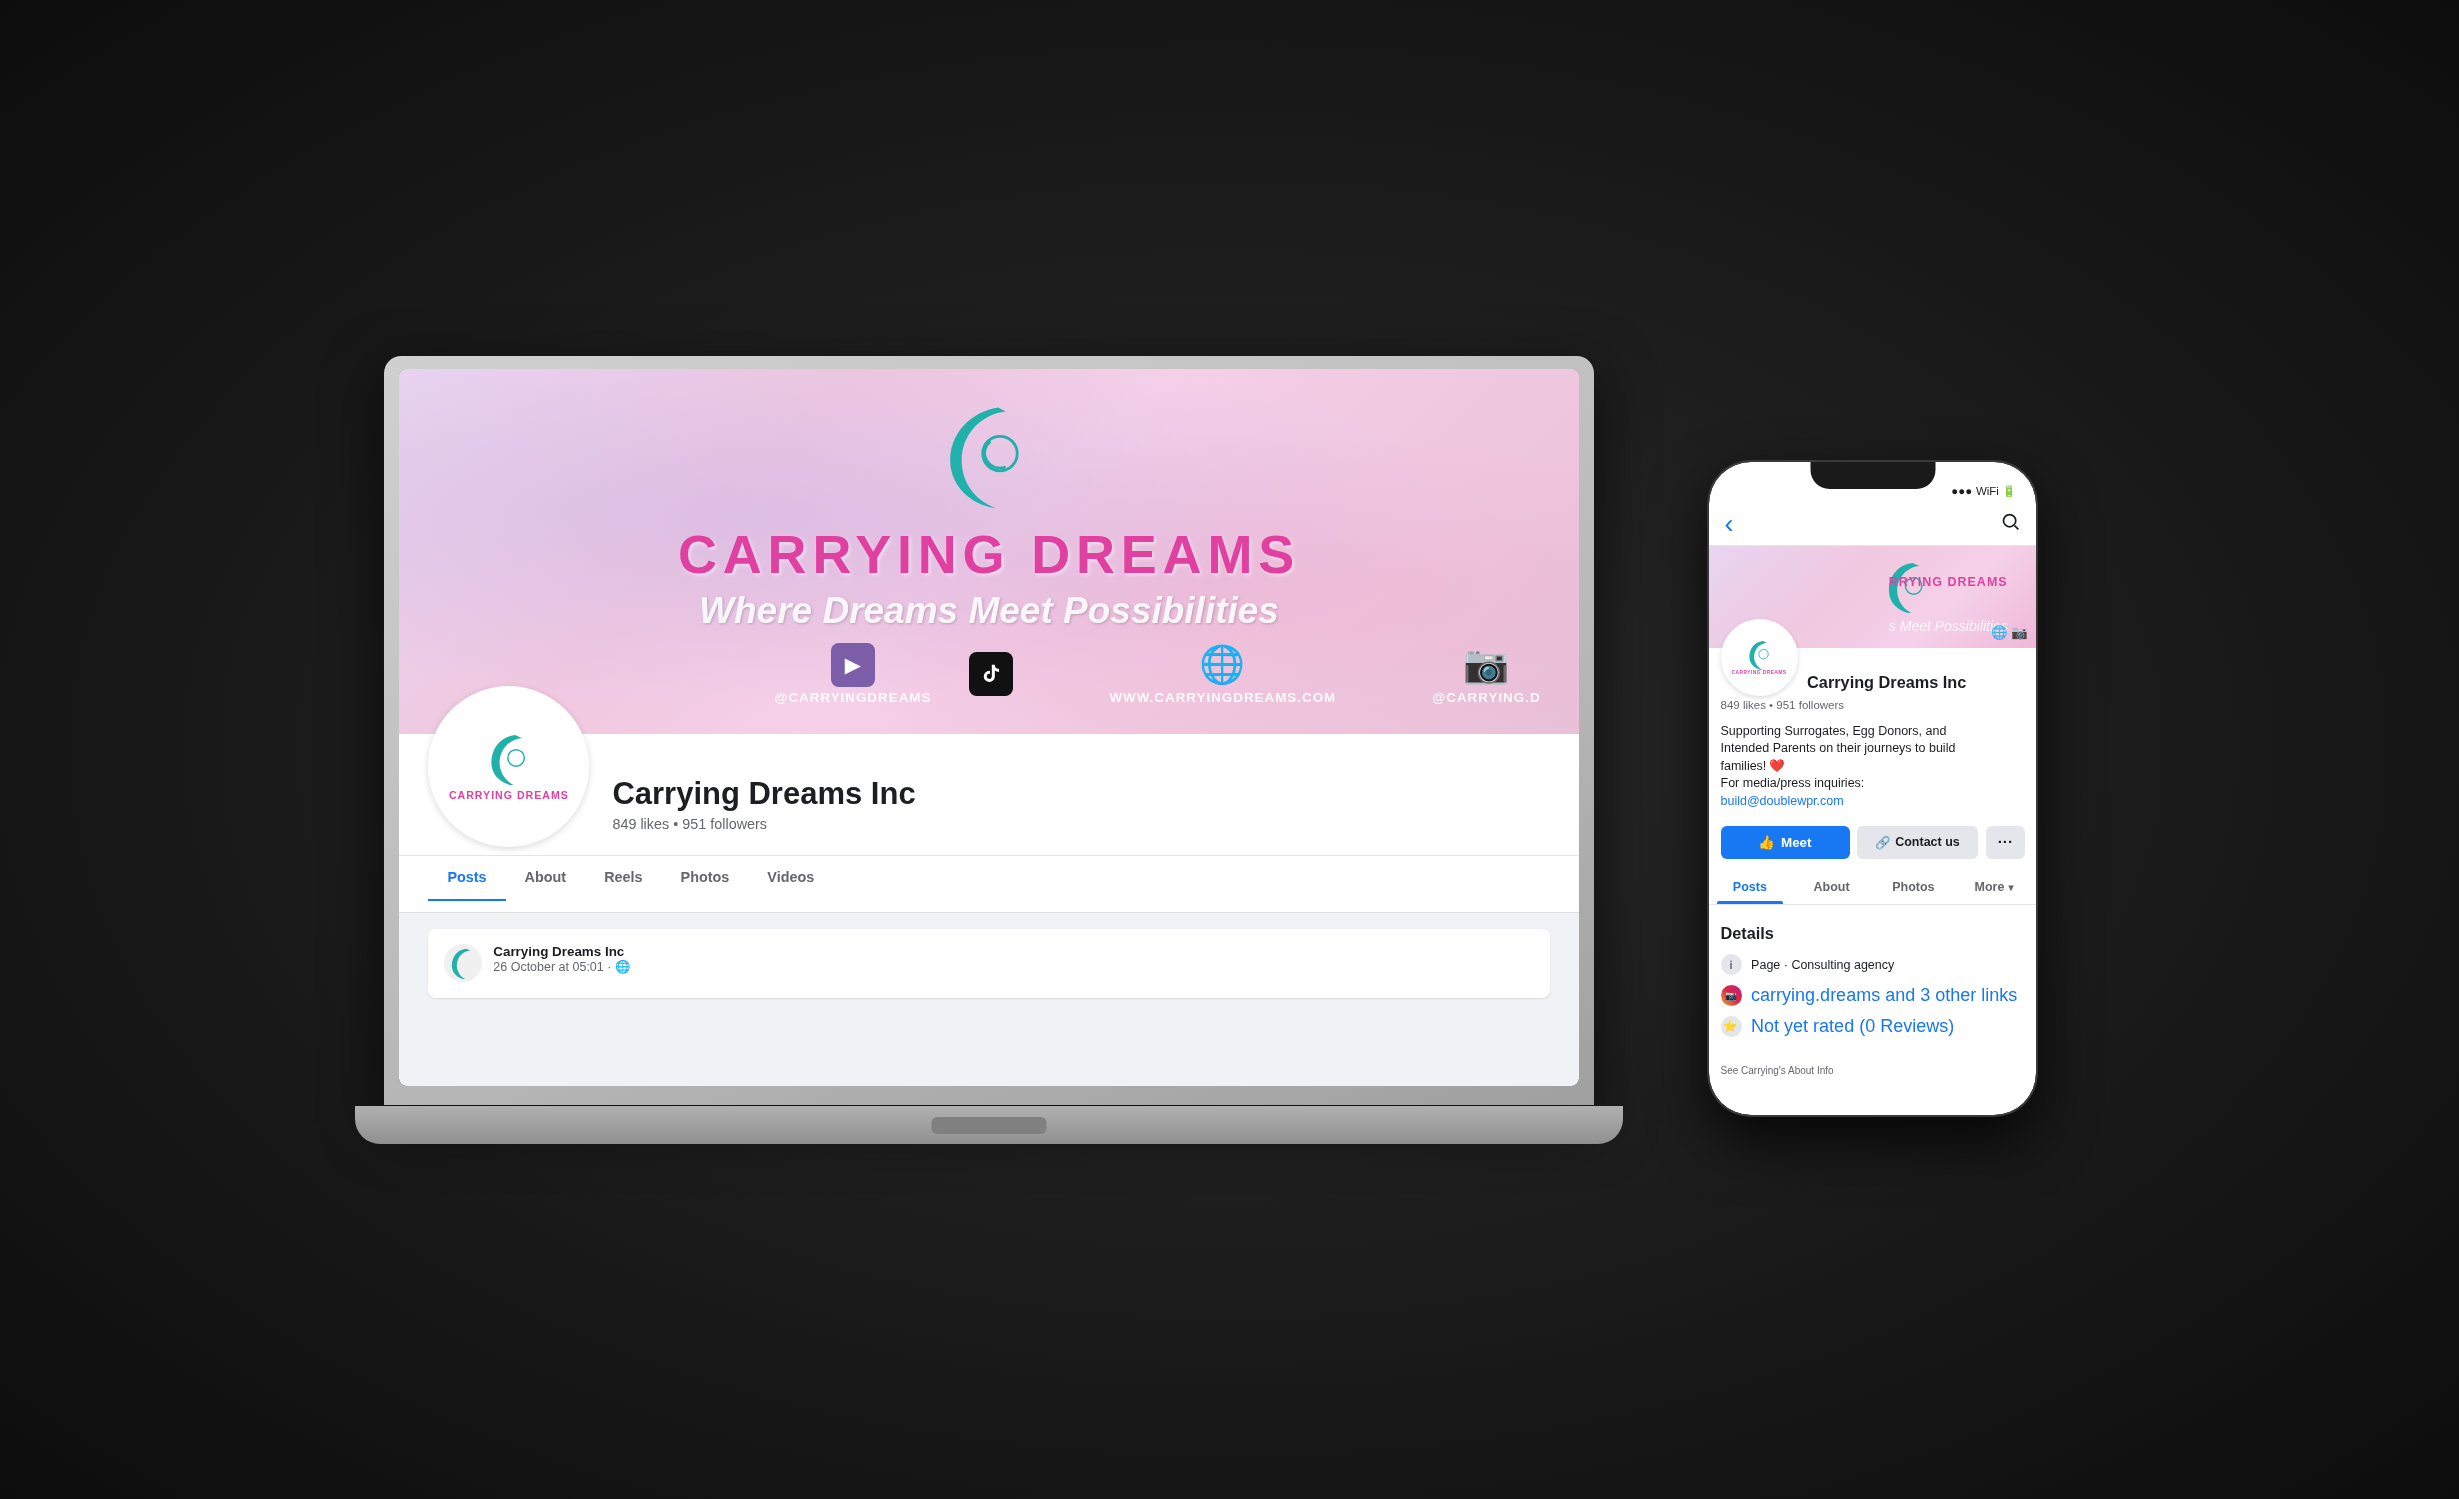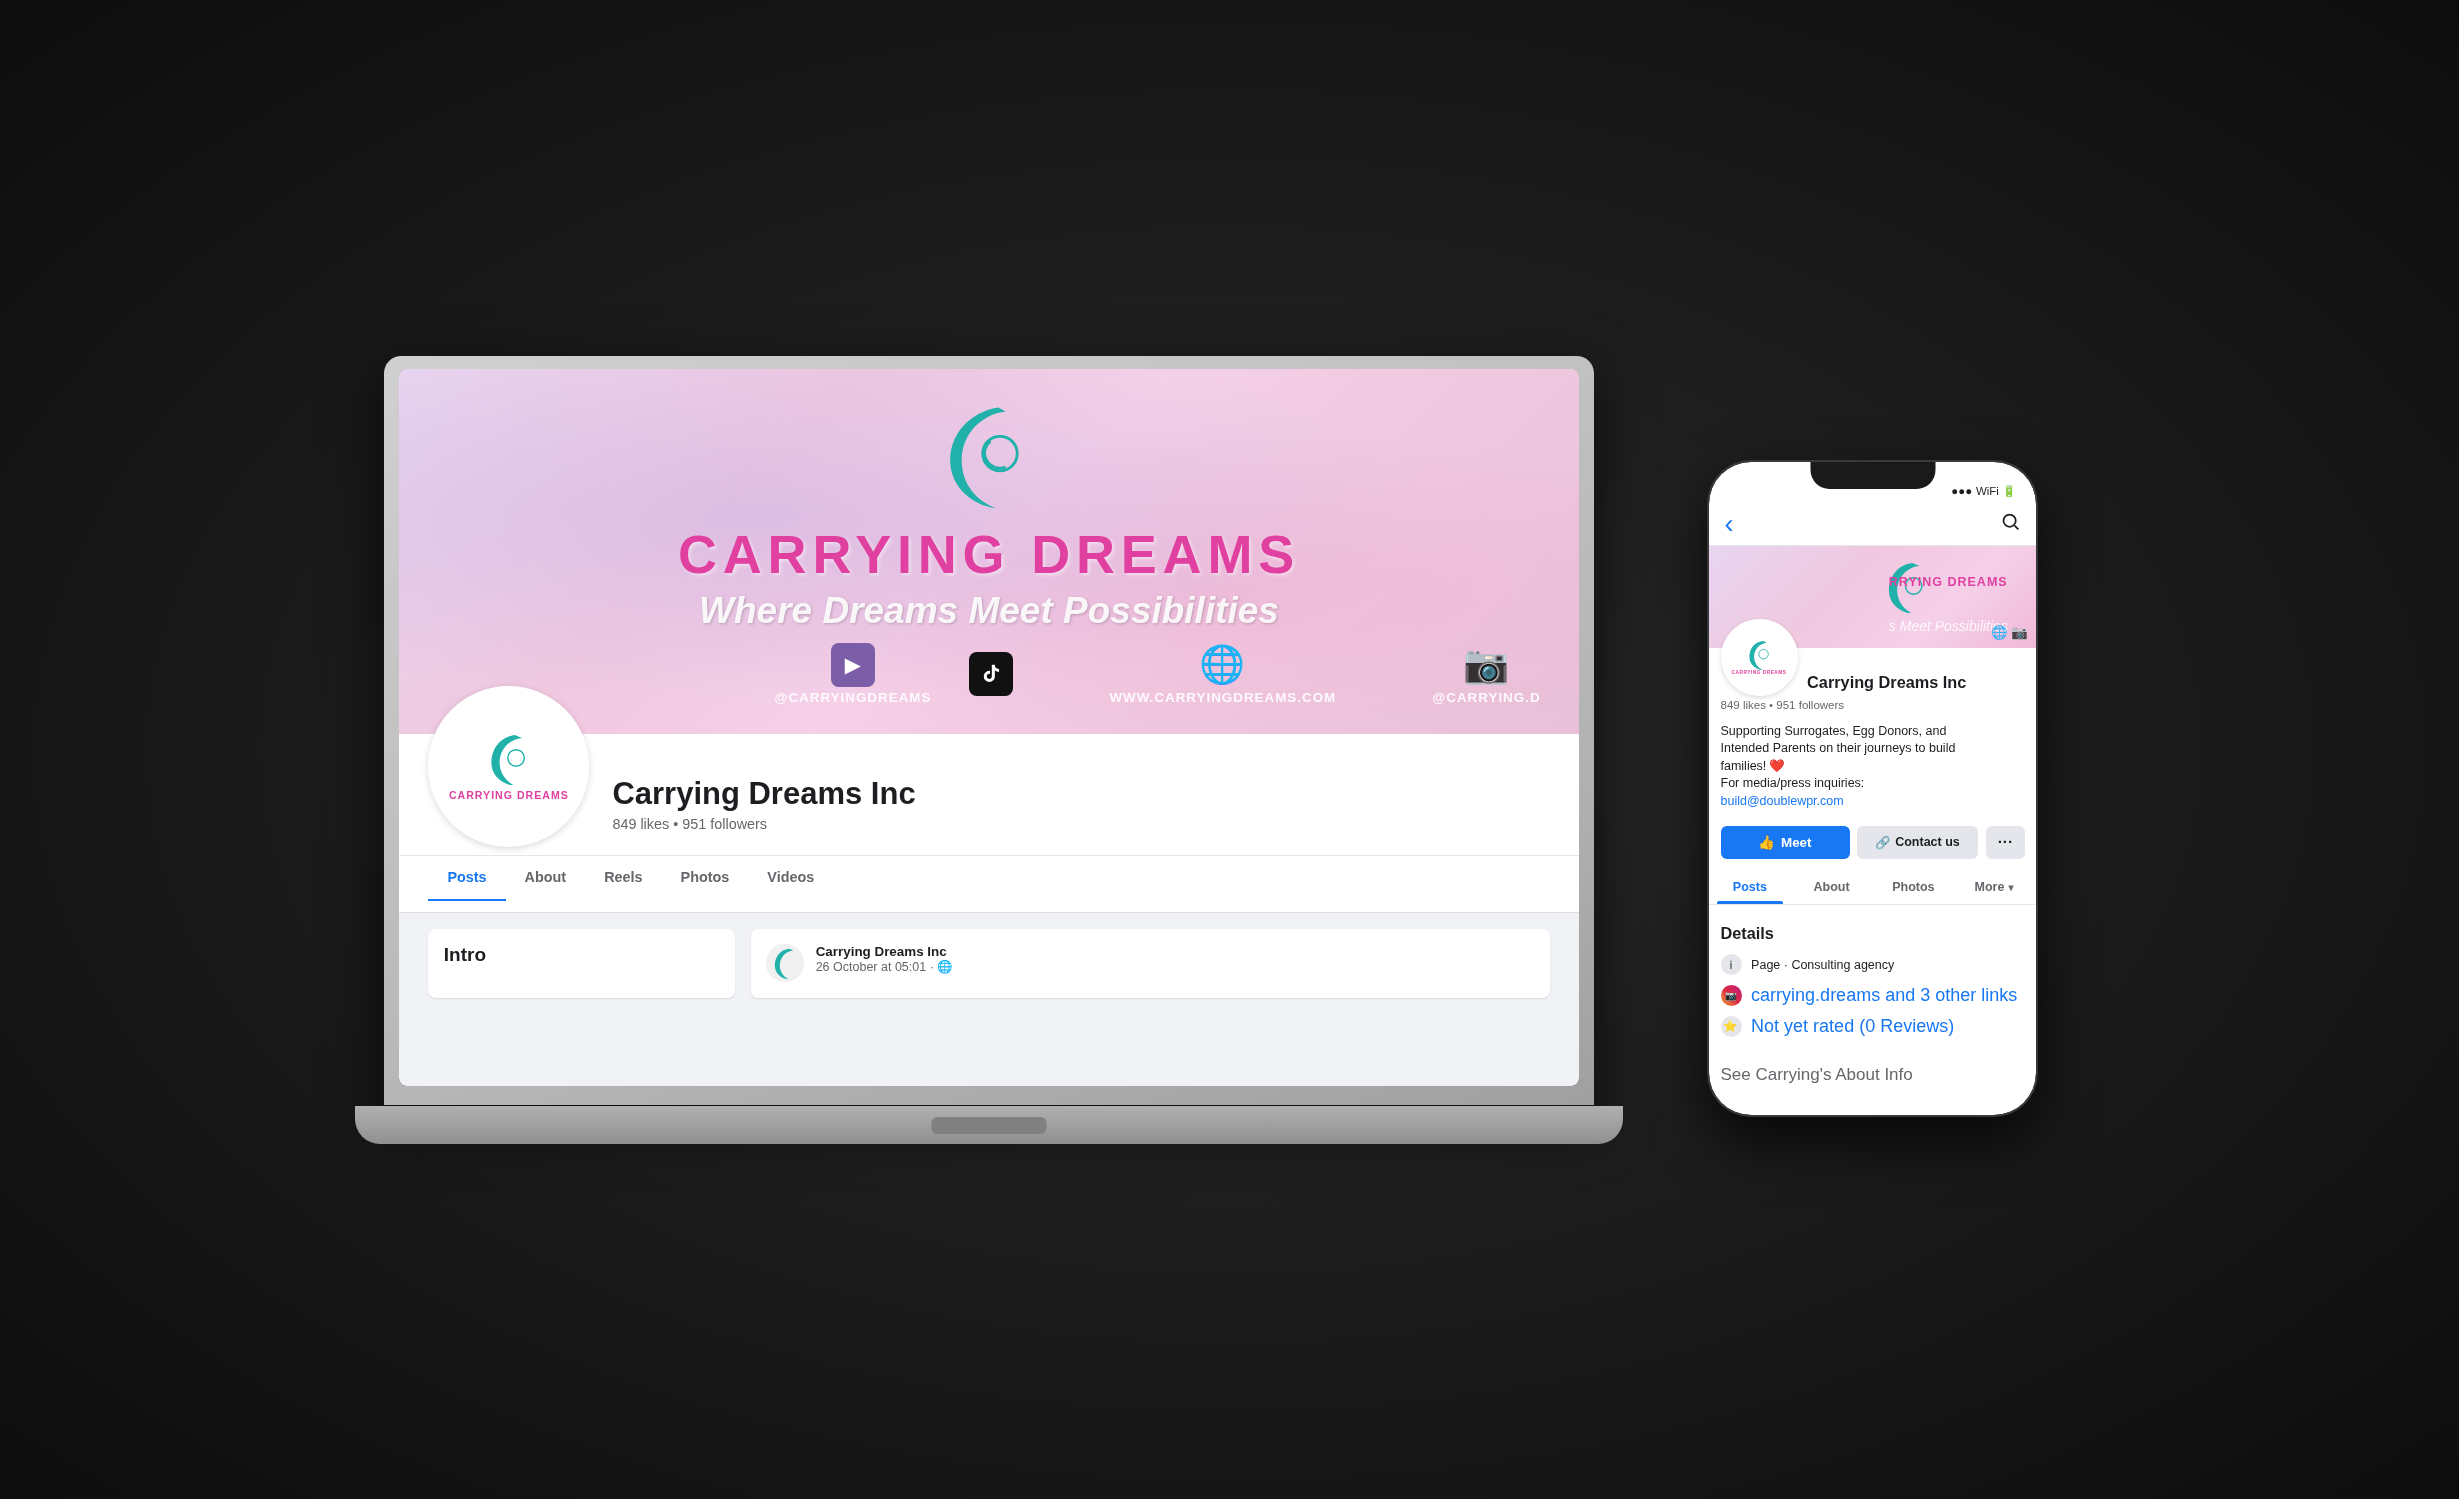--- a/index.html
+++ b/index.html
@@ -518,21 +518,21 @@
       color: white;
     }
     .phone-detail-icon.star {
       background: #e4e6eb;
     }
     .phone-detail-link {
       color: #1877f2;
       font-size: 18px;
     }
     .phone-see-about {
-      font-size: 17px;
+      font-size: 10px;
       color: #65676b;
       padding: 7.7px 11.5px;
     }
 
     
     .scene {
       display: flex;
       align-items: center;
       justify-content: center;
       width: 2459px;
@@ -616,23 +616,20 @@
               <div class="fb-tabs">
                 <div class="fb-tab active">Posts</div>
                 <div class="fb-tab">About</div>
                 <div class="fb-tab">Reels</div>
                 <div class="fb-tab">Photos</div>
                 <div class="fb-tab">Videos</div>
               </div>
             </div>
 
             <div class="fb-content">
-              <div class="fb-intro-card">
-                <div class="fb-intro-title">Intro</div>
-              </div>
               <div class="fb-post-preview">
                 <div class="fb-post-avatar">
                   <svg width="29" height="32" viewBox="0 0 80 90">
                     <path d="M50 5 C25 8, 10 28, 10 52 C10 76, 30 90, 52 92 C36 86, 24 70, 24 52 C24 30, 40 12, 62 10 Z" fill="#20b2aa"></path>
                   </svg>
                 </div>
                 <div>
                   <div class="fb-post-meta-name">Carrying Dreams Inc</div>
                   <div class="fb-post-meta-time">26 October at 05:01 · 🌐</div>
                 </div>

